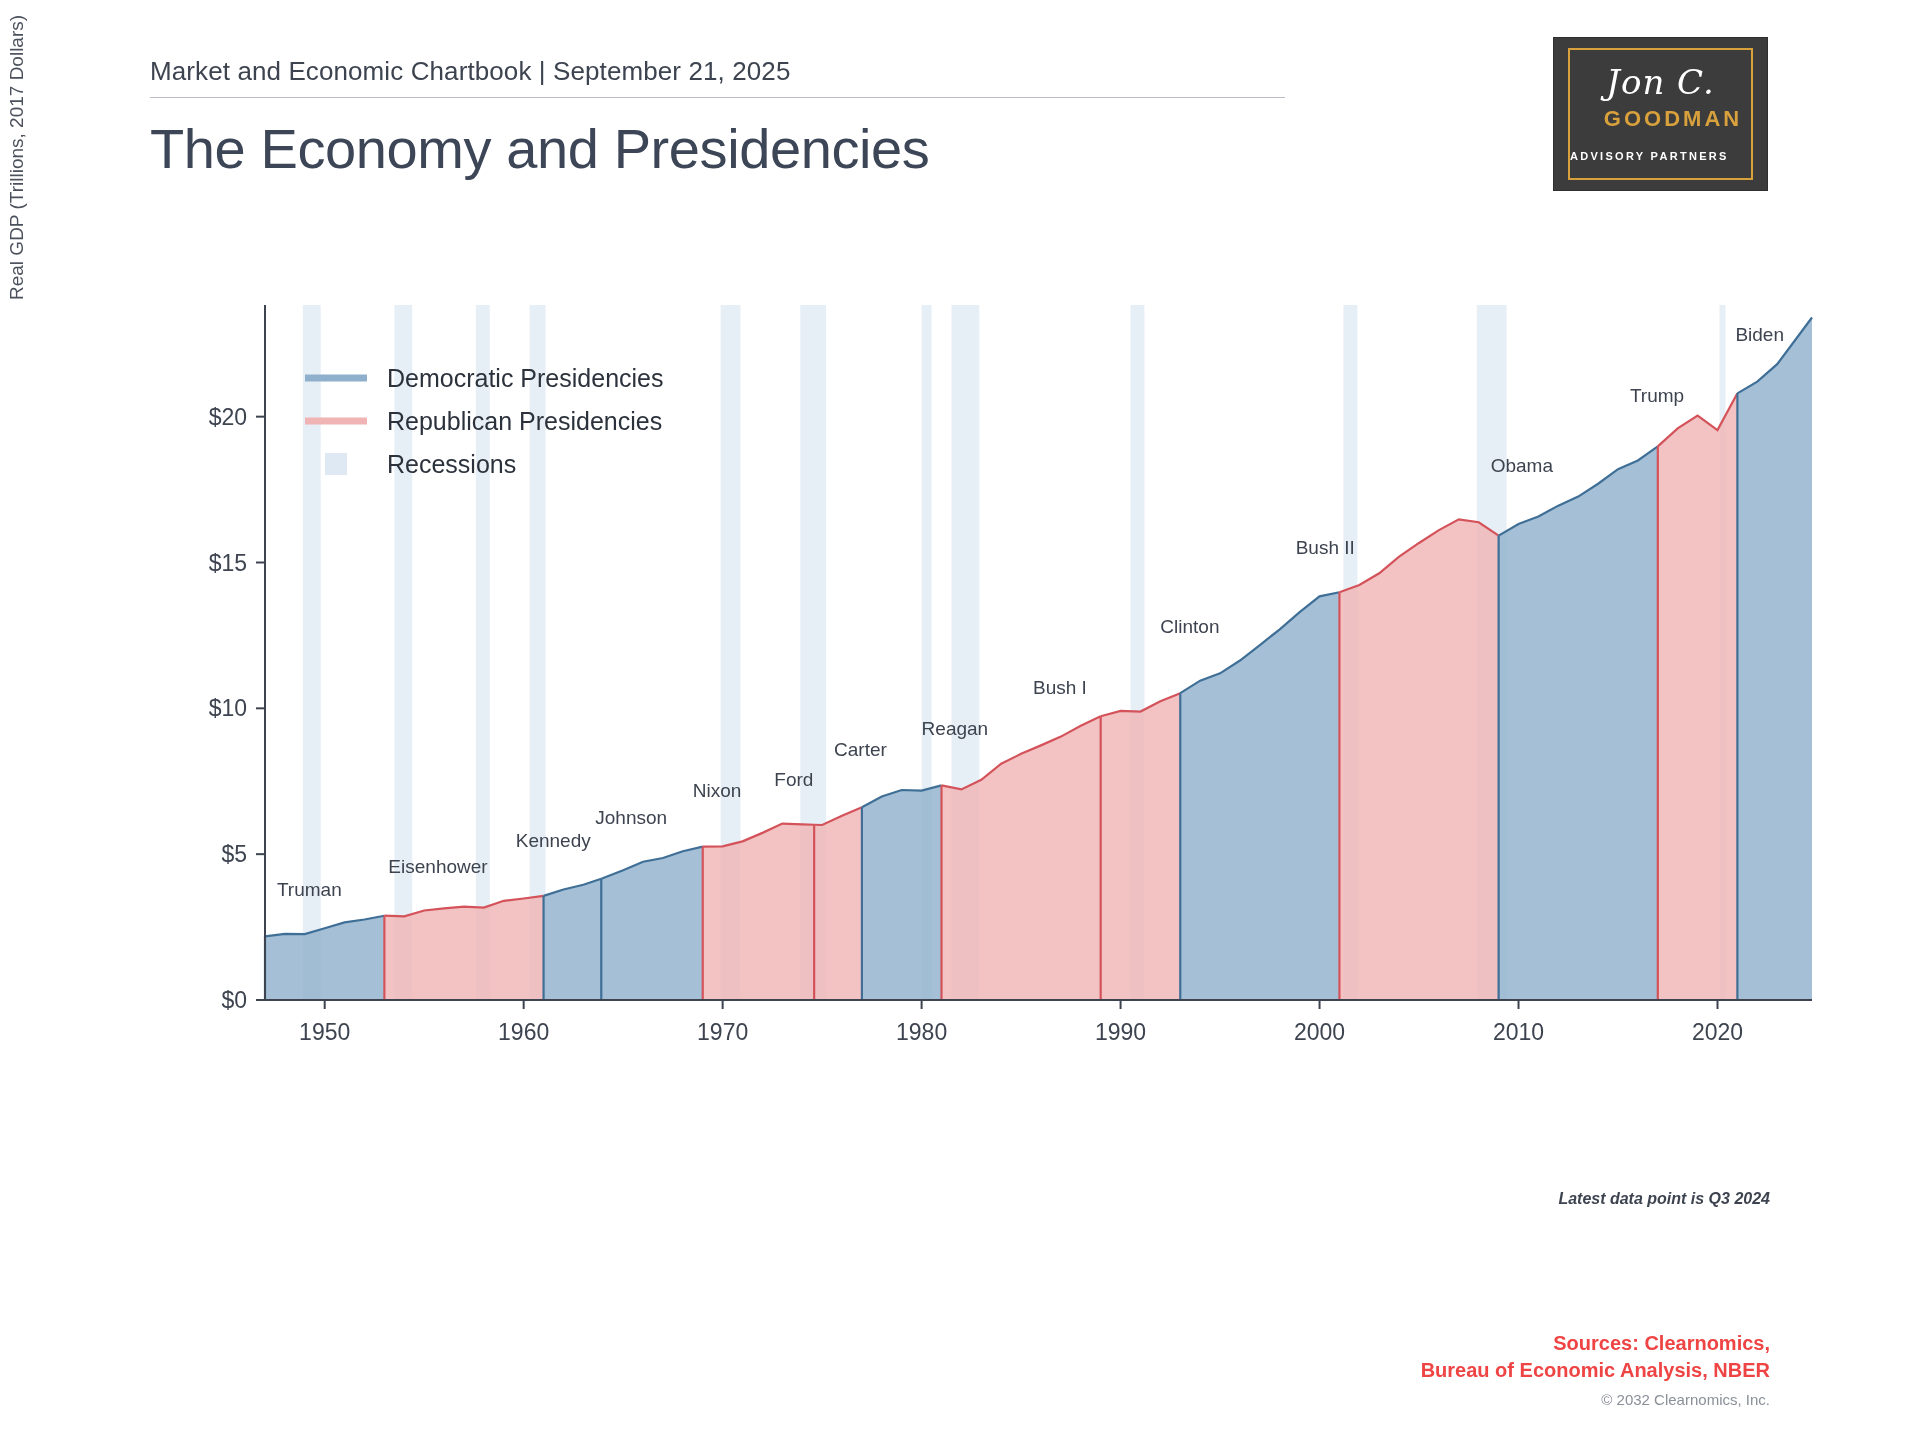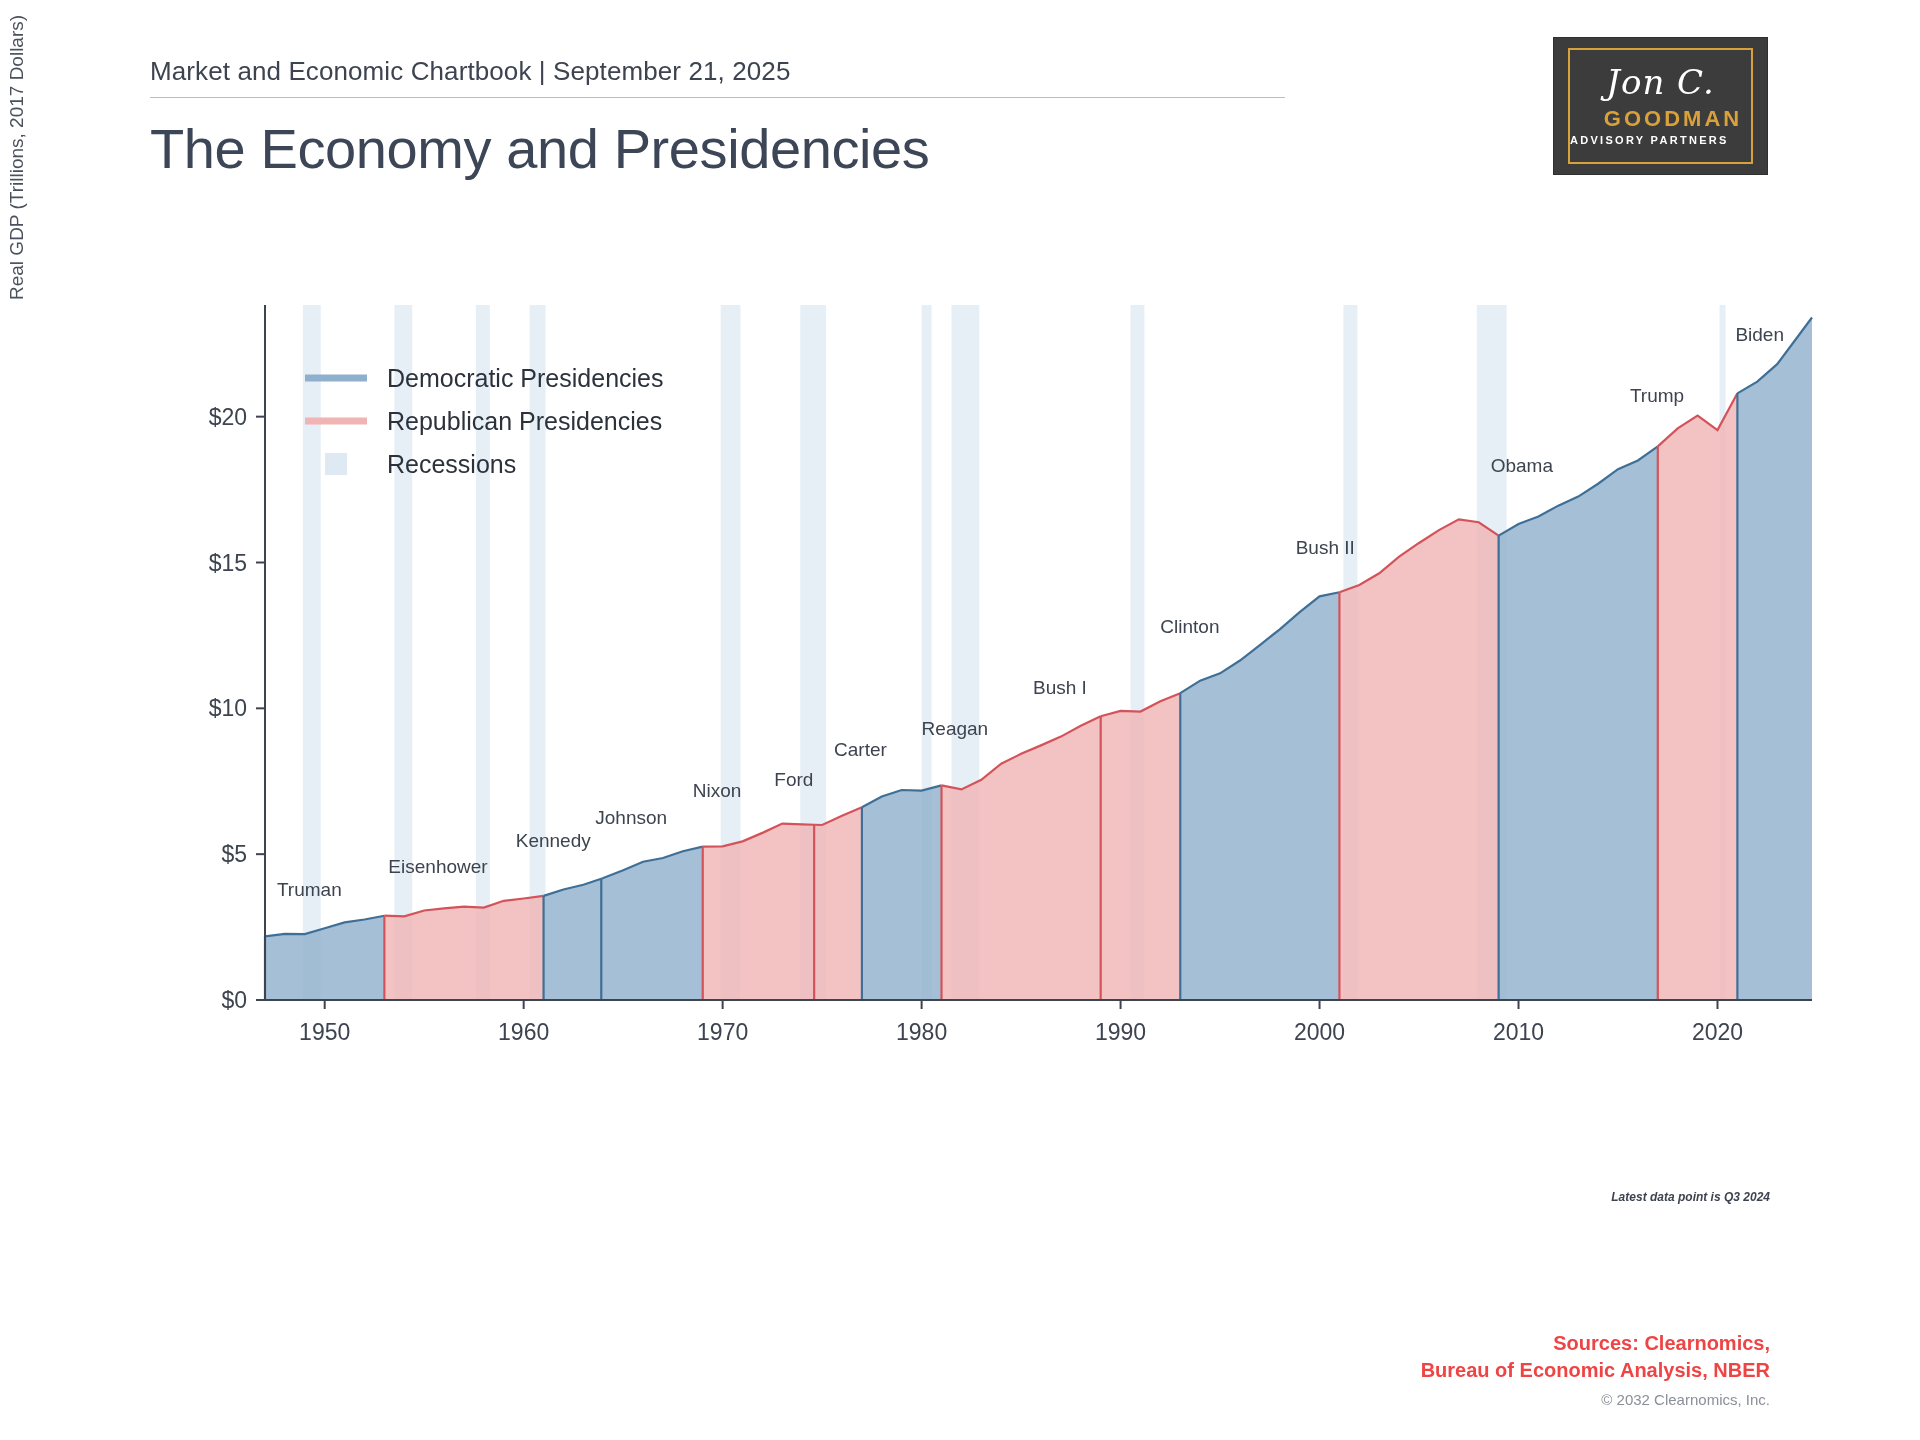--- a/index.html
+++ b/index.html
@@ -46,21 +46,21 @@
     margin-top: 14px;
     letter-spacing: -0.2px;
   }
 
   
   .logo {
     position: absolute;
     right: 152px;
     top: 37px;
     width: 215px;
-    height: 138px;
+    height: 154px;
     background: #3c3c3c;
     border: 1px solid #2f2f2f;
     box-sizing: border-box;
   }
   .logo-inner {
     position: absolute;
     left: 14px;
     top: 10px;
     right: 14px;
     bottom: 10px;
@@ -141,21 +141,21 @@
   .legend-text {
     font-family: "Liberation Sans", sans-serif;
     font-size: 25px;
     fill: #2c323c;
   }
 
   .footnote {
     position: absolute;
     right: 150px;
     top: 1190px;
-    font-size: 12px;
+    font-size: 16px;
     font-style: italic;
     font-weight: bold;
     color: #3d4450;
     text-align: right;
   }
   .sources {
     position: absolute;
     right: 150px;
     bottom: 56px;
     text-align: right;

